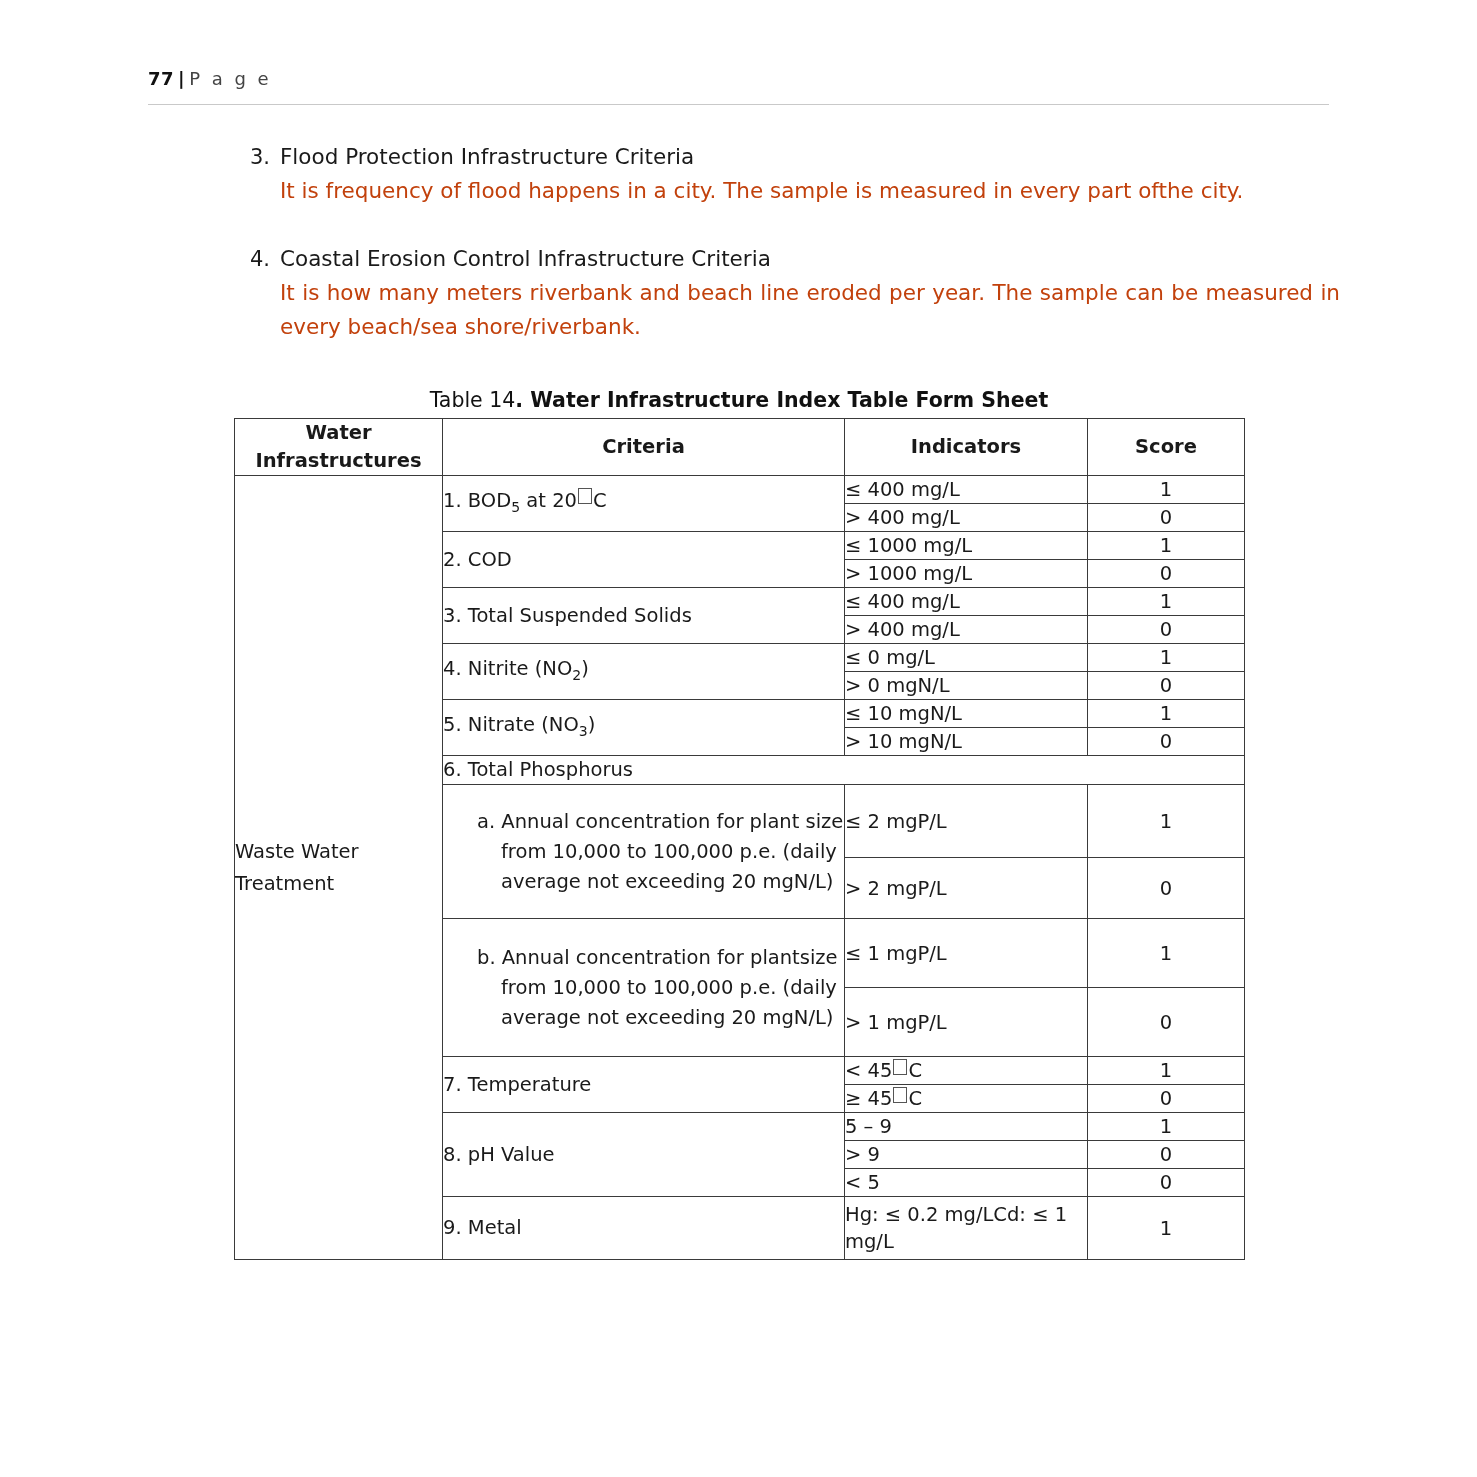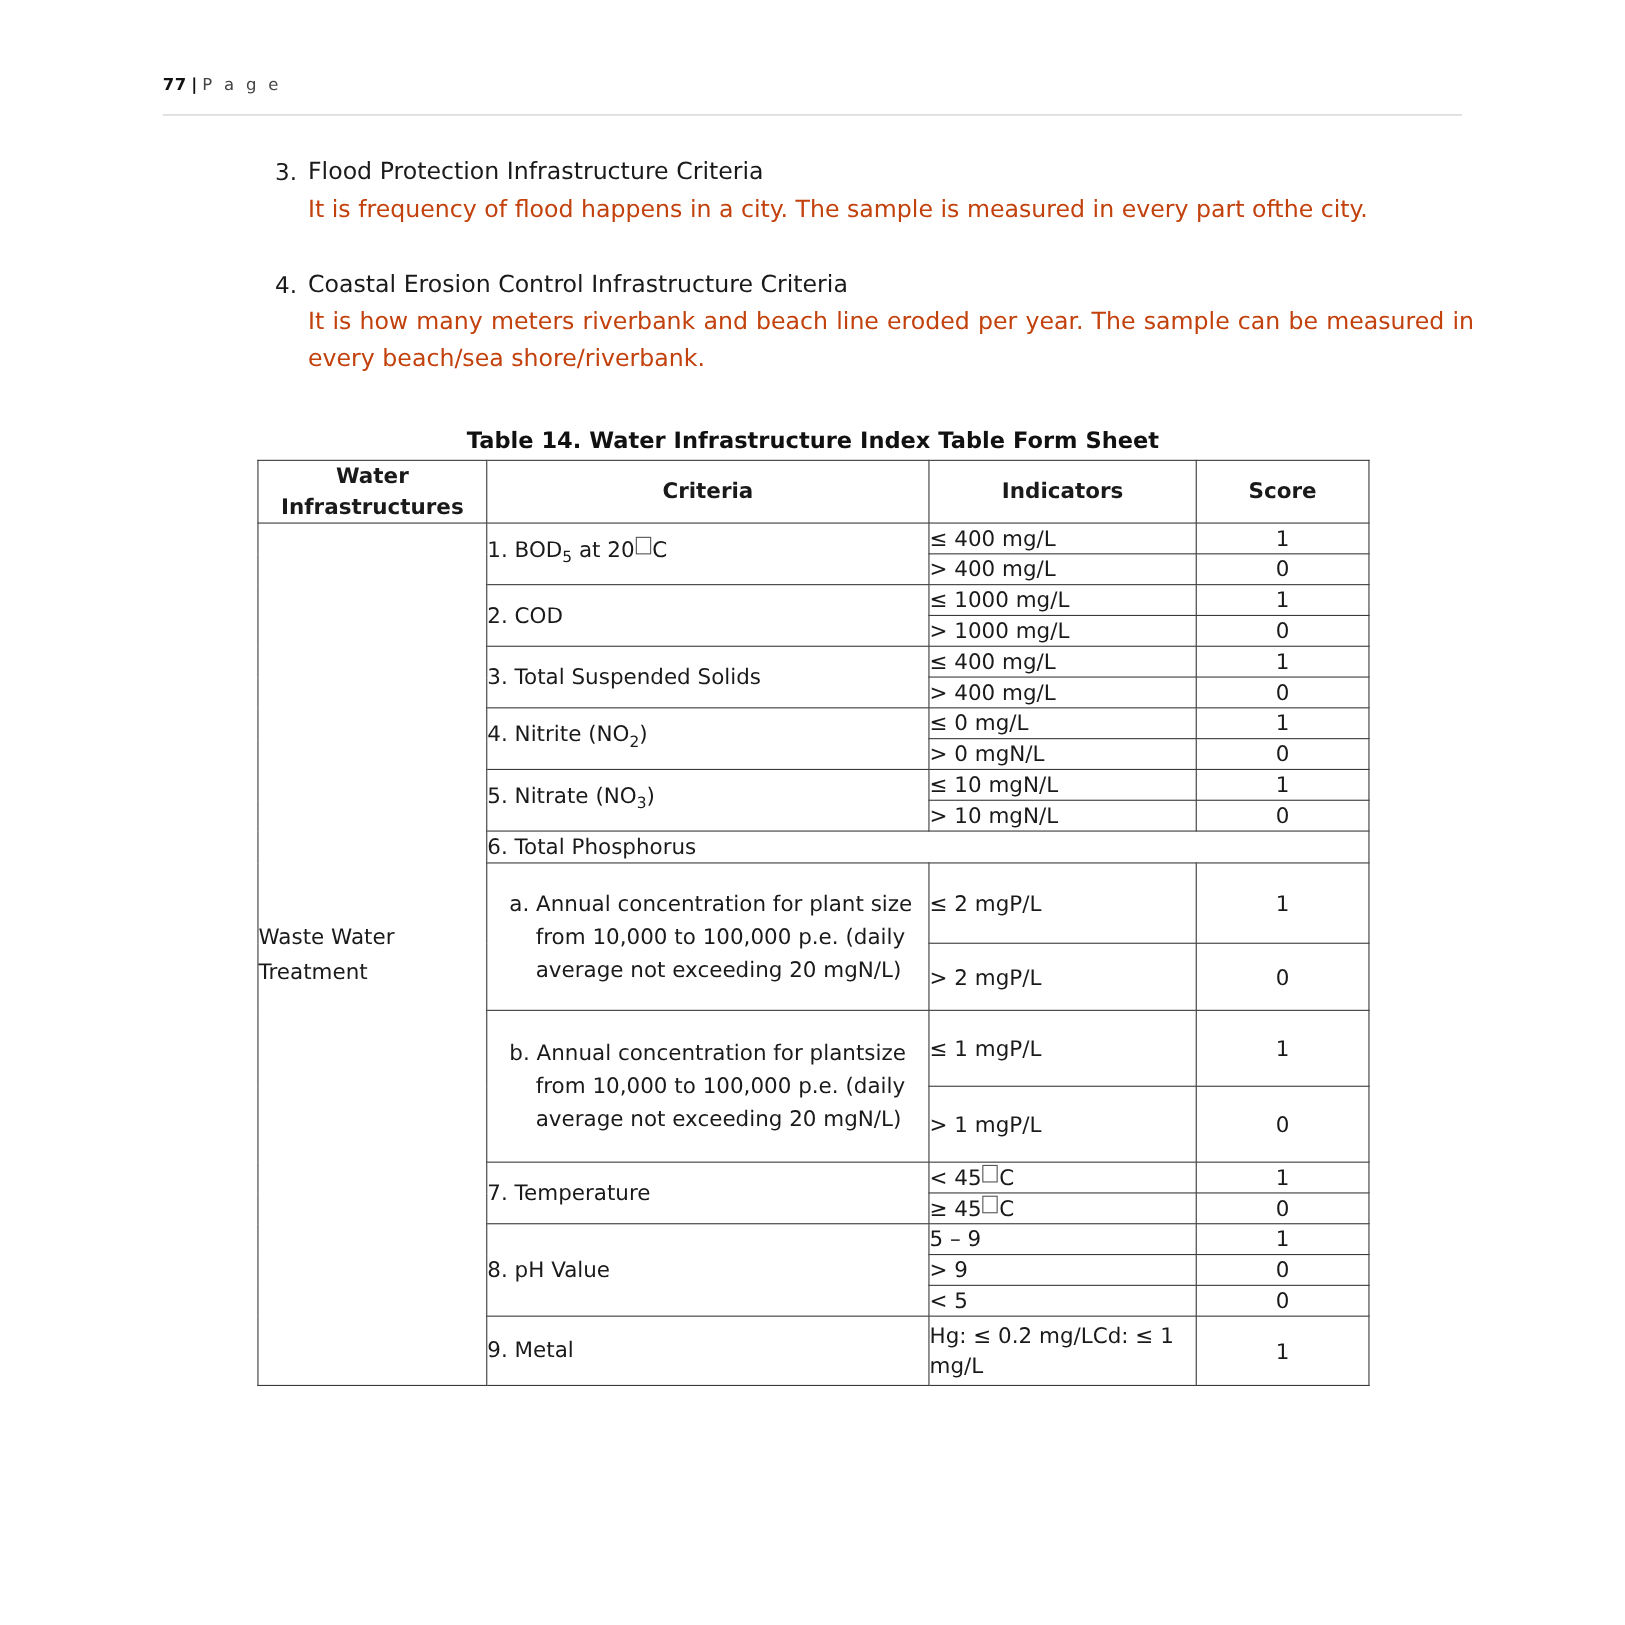--- a/index.html
+++ b/index.html
@@ -32,21 +32,21 @@
     height: 40px;
   }
   .header-line {
     position: absolute;
     left: 0;
     right: 0;
     top: 36px;
     border-bottom: 1px solid #c9c9c9;
   }
   .header-text {
-    font-size: 15px;
+    font-size: 18px;
     letter-spacing: 0.5px;
     color: #333333;
   }
   .header-num {
     font-weight: bold;
     color: #111111;
   }
   .header-sep {
     font-weight: bold;
     color: #111111;
@@ -97,21 +97,21 @@
   
   .table-caption {
     text-align: center;
     font-size: 20.5px;
     font-weight: bold;
     margin-top: 20px;
     margin-bottom: 6px;
     color: #111111;
   }
   .caption-reg {
-    font-weight: bold;
+    font-weight: normal;
   }
 
   
   .table-wrap {
     position: absolute;
     top: 368px;
     left: 234px;
     width: 1010px;
   }
   table.idx {
@@ -142,21 +142,21 @@
     text-align: left;
     padding: 0 0 0 16px;
     line-height: 32px;
     font-size: 20px;
   }
   td.crit {
     padding: 10px 10px 10px 14px;
     line-height: 30px;
   }
   td.crit.sub {
-    padding-left: 20px;
+    padding-left: 34px;
   }
   td.ind {
     padding: 7px 10px 7px 12px;
     line-height: 27px;
   }
   td.score {
     text-align: center;
     padding: 7px 6px;
   }
   td.spanrow {

